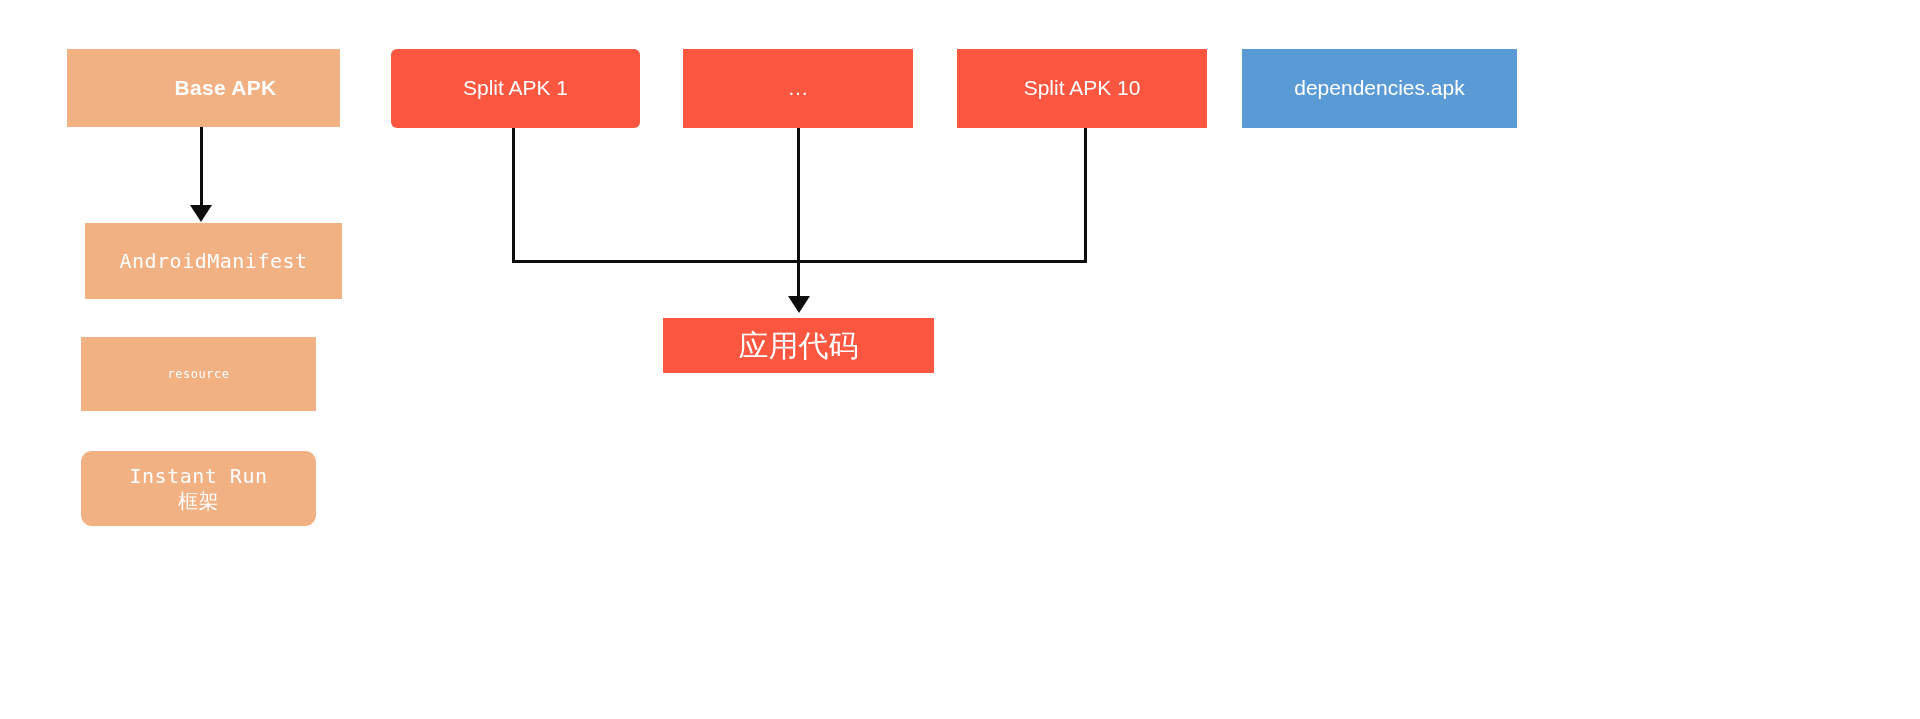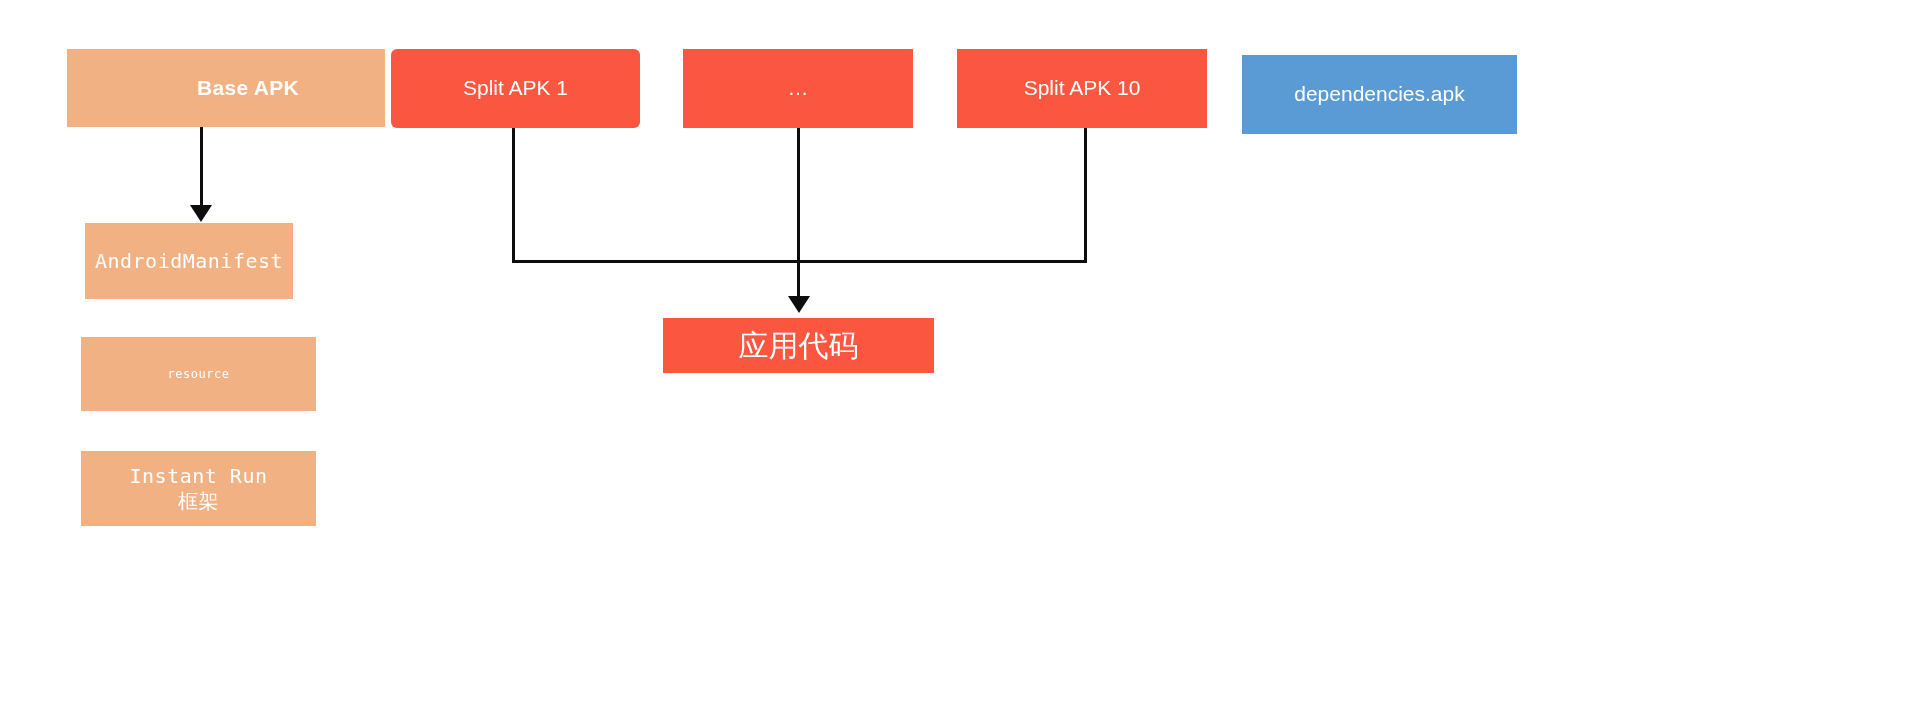--- a/index.html
+++ b/index.html
@@ -71,53 +71,53 @@
     border-left: 11px solid transparent;
     border-right: 11px solid transparent;
     border-top: 17px solid #0d0d0d;
   }
 </style>
 </head>
 <body>
 
 <div id="canvas">
 
-  <div class="node orange bold" style="left:67px; top:49px; width:318px; height:78px; font-size:21px;padding-left:44px;">
+  <div class="node orange bold" style="left:67px; top:49px; width:273px; height:78px; font-size:21px;padding-left:44px;">
     <span>Base APK</span>
   </div>
 
   <div class="line vline" style="left:200px; top:127px; height:84px;"></div>
   <div class="arrow" style="left:190px; top:205px;"></div>
 
-  <div class="node orange mono" style="left:85px; top:223px; width:208px; height:76px; font-size:20px;">
+  <div class="node orange mono" style="left:85px; top:223px; width:257px; height:76px; font-size:20px;">
     <span>AndroidManifest</span>
   </div>
 
   <div class="node orange mono" style="left:81px; top:337px; width:235px; height:74px; font-size:12px;">
     <span>resource</span>
   </div>
 
-  <div class="node orange mono" style="left:81px; top:451px; width:235px; height:75px; font-size:20px;">
+  <div class="node orange mono" style="left:81px; top:451px; width:235px; height:75px; font-size:20px;border-radius:11px;">
     <span>Instant Run
 框架</span>
   </div>
 
   <div class="node red" style="left:391px; top:49px; width:249px; height:79px; font-size:21px;border-radius:6px;">
     <span>Split APK 1</span>
   </div>
 
   <div class="node red" style="left:683px; top:49px; width:230px; height:79px; font-size:21px;">
     <span>…</span>
   </div>
 
   <div class="node red" style="left:957px; top:49px; width:250px; height:79px; font-size:21px;text-align:center;">
     <span>Split APK 10</span>
   </div>
 
-  <div class="node blue" style="left:1242px; top:55px; width:275px; height:79px; font-size:21px;">
+  <div class="node blue" style="left:1242px; top:49px; width:275px; height:79px; font-size:21px;">
     <span>dependencies.apk</span>
   </div>
 
   <div class="line vline" style="left:512px; top:128px; height:134px;"></div>
 
   <div class="line hline" style="left:512px; top:260px; width:575px;"></div>
 
   <div class="line vline" style="left:1084px; top:128px; height:134px;"></div>
 
   <div class="line vline" style="left:797px; top:128px; height:173px;"></div>

